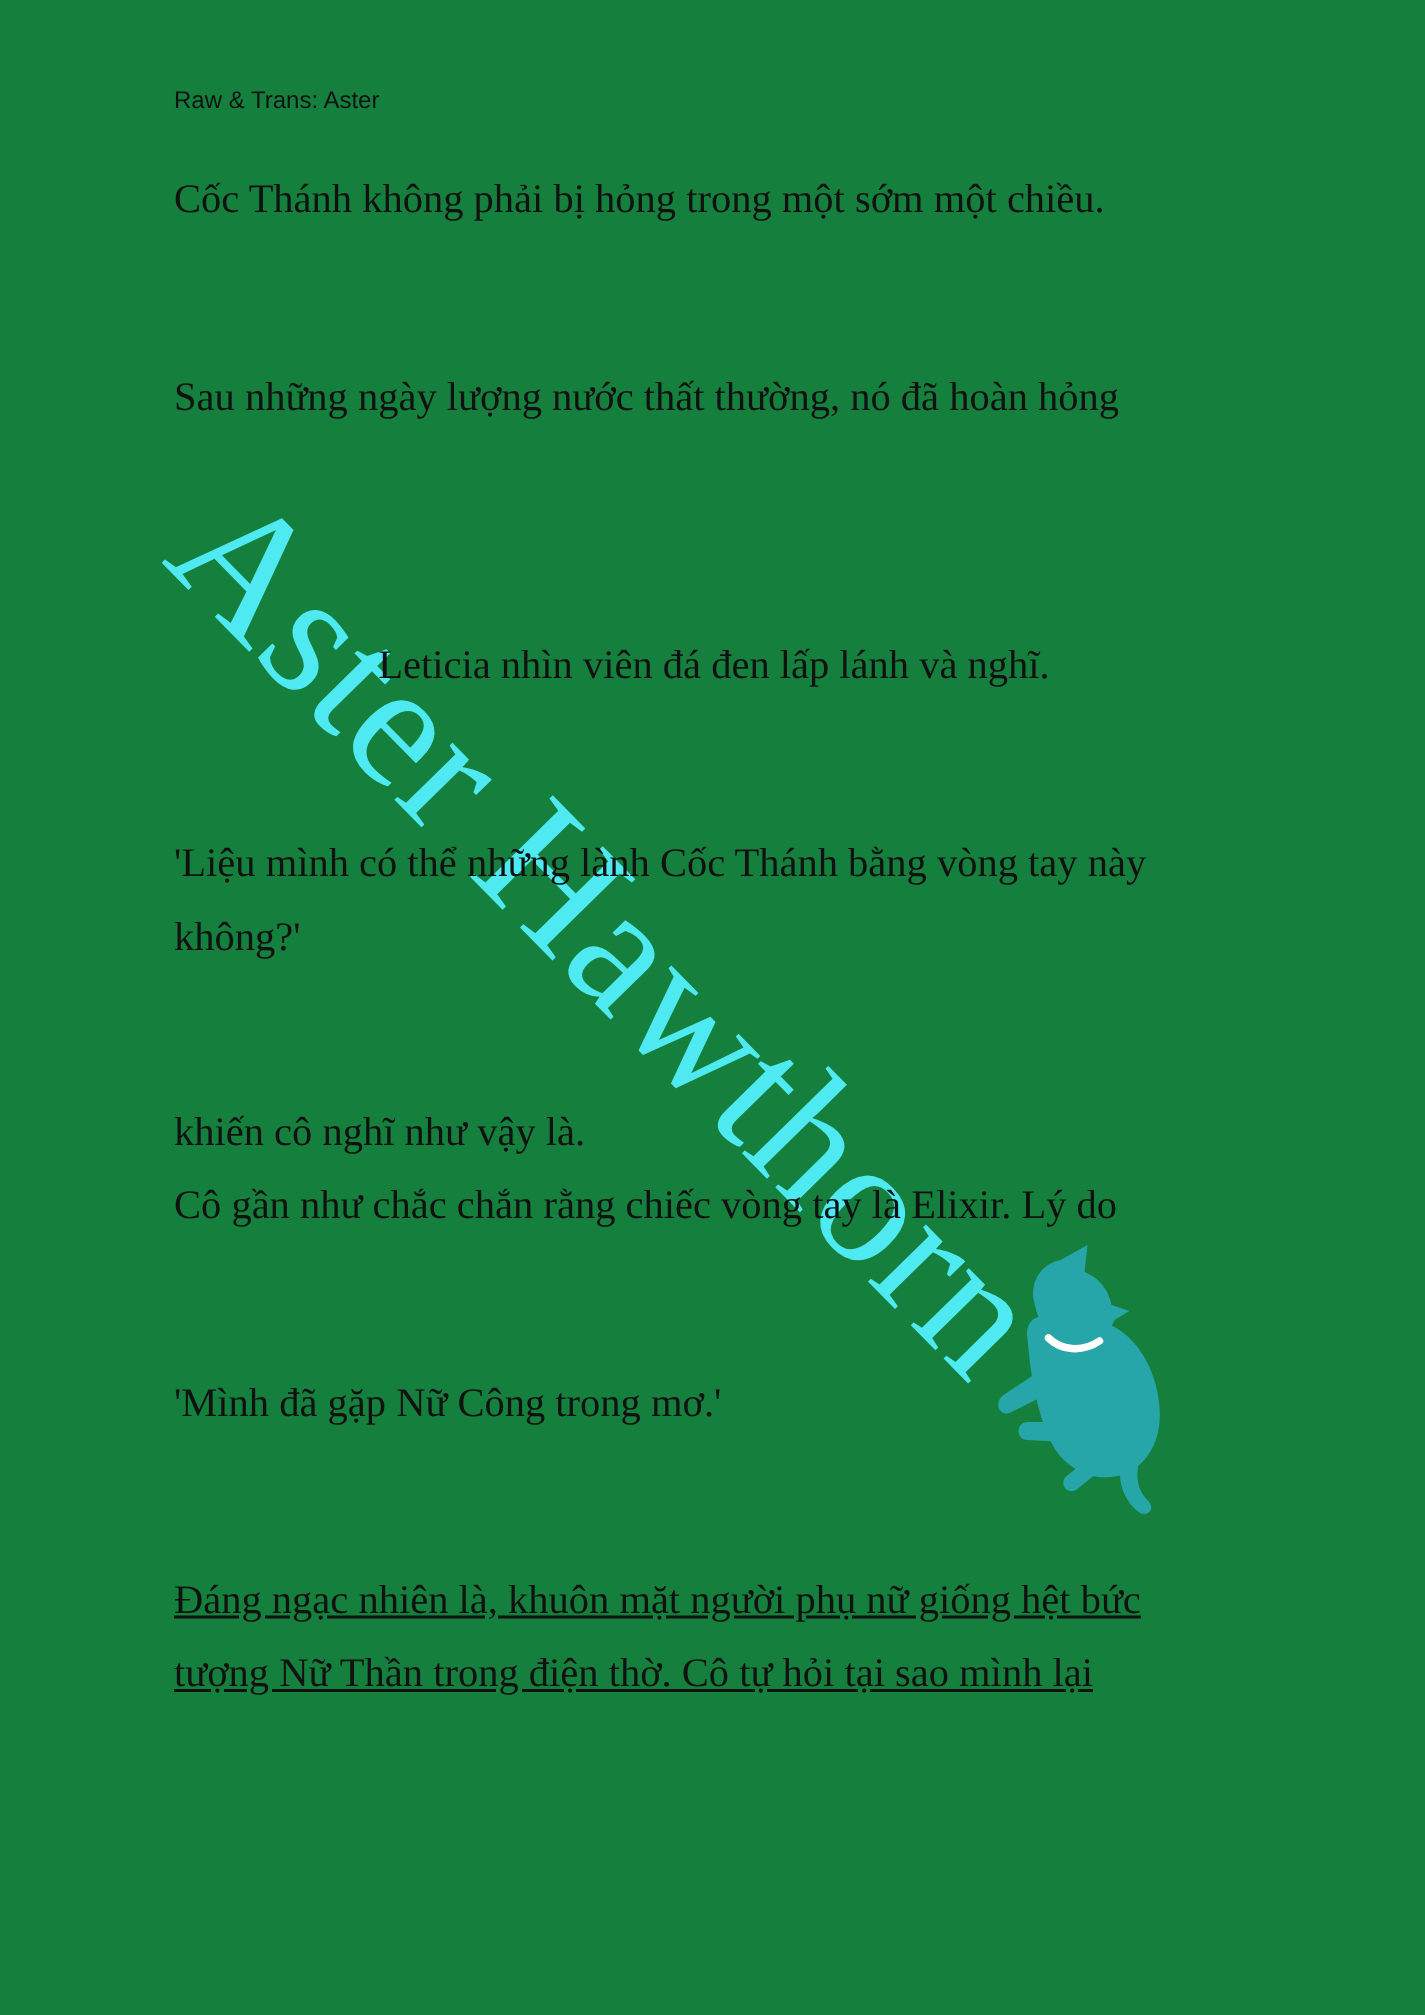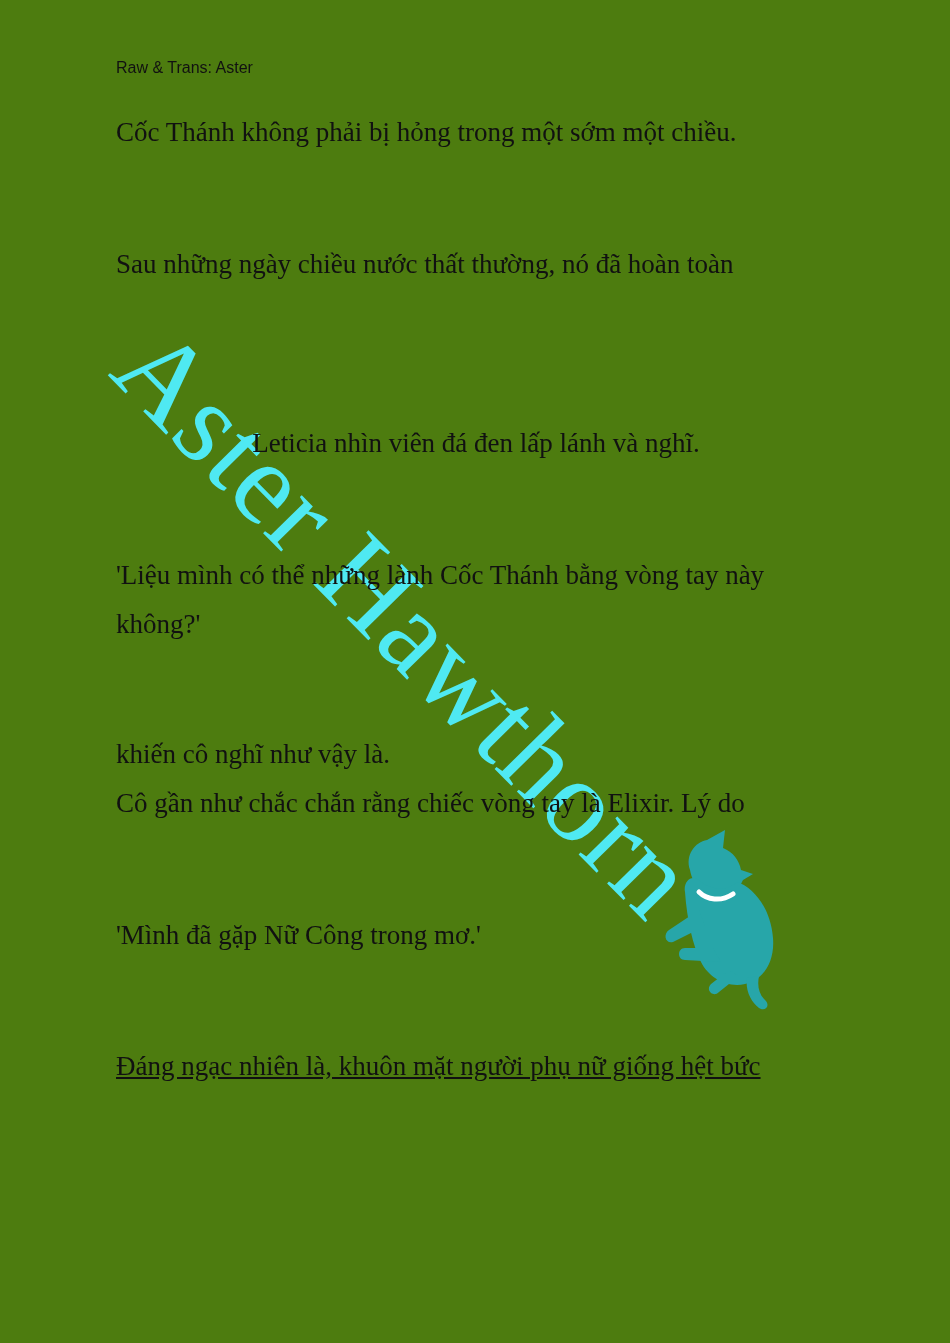--- a/index.html
+++ b/index.html
@@ -10,21 +10,21 @@
     body {
       width: 950px;
       height: 1343px;
       position: relative;
       overflow: hidden;
     }
     .page {
       position: absolute;
       left: 0; top: 0;
       width: 950px; height: 1343px;
-      background: #4d7c0f;
+      background: #15803d;
     }
     .header-credit {
       position: absolute;
       left: 116px;
       top: 58px;
       font-family: "Liberation Sans", sans-serif;
       font-size: 16px;
       color: #111111;
       line-height: 20px;
       white-space: nowrap;
@@ -110,21 +110,21 @@
     <path d="M44 62 C52 70, 66 72, 78 64" stroke="#ffffff" stroke-width="5" fill="none" stroke-linecap="round"></path>
   </svg>
 
   <div class="body-text">
 
     <p class="para" style="top:108px;">
       <span class="line">Cốc Thánh không phải bị hỏng trong một sớm một chiều.</span>
     </p>
 
     <p class="para" style="top:240px;">
-      <span class="line">Sau những ngày chiều nước thất thường, nó đã hoàn toàn</span>
+      <span class="line">Sau những ngày lượng nước thất thường, nó đã hoàn hỏng</span>
     </p>
 
     <p class="para" style="top:419px;text-align:center;">
       <span class="line">Leticia nhìn viên đá đen lấp lánh và nghĩ.</span>
     </p>
 
     <p class="para" style="top:551px;">
       <span class="line">'Liệu mình có thể những lành Cốc Thánh bằng vòng tay này</span>
       <span class="line">không?'</span>
     </p>
@@ -133,16 +133,17 @@
       <span class="line">khiến cô nghĩ như vậy là.</span>
       <span class="line">Cô gần như chắc chắn rằng chiếc vòng tay là Elixir. Lý do</span>
     </p>
 
     <p class="para" style="top:911px;">
       <span class="line">'Mình đã gặp Nữ Công trong mơ.'</span>
     </p>
 
     <p class="para" style="top:1042px;text-decoration:underline;">
       <span class="line">Đáng ngạc nhiên là, khuôn mặt người phụ nữ giống hệt bức</span>
+      <span class="line">tượng Nữ Thần trong điện thờ. Cô tự hỏi tại sao mình lại</span>
     </p>
 
   </div>
 </div>
 
 </body></html>

